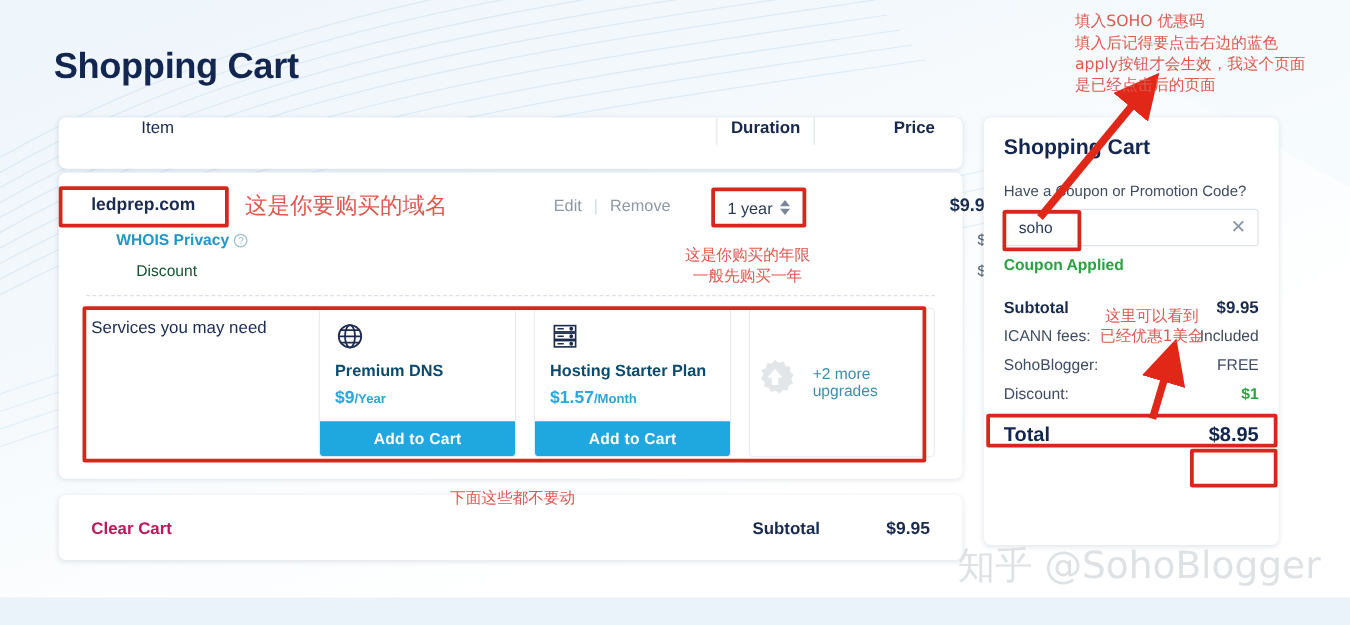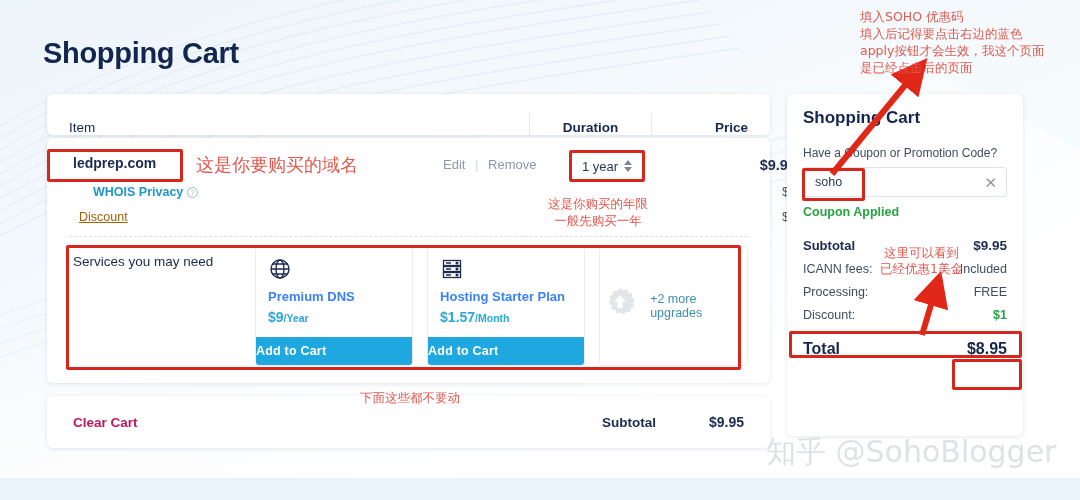--- a/index.html
+++ b/index.html
@@ -53,25 +53,26 @@
     box-shadow: 0 1px 4px rgba(20,50,90,0.12);
   }
 
   
   #head-card {
     left: 47px; top: 94px;
     width: 723px; height: 41px;
   }
   .head-inner {
     display: flex;
-    align-items: flex-end;
+    align-items: flex-start;
     height: 100%;
     padding: 0 22px;
     font-size: 13.5px;
     color: #16284d;
+    margin-left: 44px;
   }
   .head-item   { flex: 0 0 460px; }
   .head-sep    { width: 1px; height: 22px; background: #e3e8ee; }
   .head-dur    { flex: 1; text-align: center; font-weight: bold; }
   .head-price  { flex: 0 0 96px; text-align: right; font-weight: bold; }
 
   
   #item-card {
     left: 47px; top: 138px;
     width: 723px; height: 245px;
@@ -106,24 +107,23 @@
     border: 1px solid #9bbdd0;
     border-radius: 50%;
     font-size: 8px;
     line-height: 9px;
     text-align: center;
     color: #9bbdd0;
     font-weight: normal;
   }
   .discount-lbl {
     position: absolute;
-    left: 32px; top: 72px;
-    font-size: 12.5px;
-    color: #a16207;
-    text-decoration: underline;
+    left: 62px; top: 72px;
+    font-size: 12.5px;
+    color: #14532d;
   }
 
   .edit-remove {
     position: absolute;
     left: 396px; top: 19px;
     font-size: 13px;
     color: #8d97a5;
   }
   .edit-remove .bar { color: #d3d9e0; margin: 0 6px; }
 
@@ -210,37 +210,37 @@
     background: #fff;
     display: flex;
     flex-direction: column;
     overflow: hidden;
   }
   .up-body { flex: 1; padding: 10px 12px 4px 12px; }
   .up-icon { height: 24px; margin-bottom: 8px; color: #1d2c4e; }
   .up-name {
     font-size: 13px;
     font-weight: bold;
-    color: #3b82f6;
+    color: #0c4a6e;
     margin-bottom: 5px;
   }
   .up-price {
     font-size: 14px;
     font-weight: bold;
     color: #29a8db;
   }
   .up-price .per {
     font-size: 10.5px;
   }
   .atc-btn {
     background: #1fa7e0;
     color: #ffffff;
     font-size: 12.5px;
     font-weight: bold;
-    text-align: left;
+    text-align: center;
     padding: 7px 0;
     letter-spacing: 0.2px;
   }
   .up-more {
     width: 162px;
     border: 1px solid #e8ecf1;
     border-radius: 4px;
     background: #fff;
     display: flex;
     flex-direction: row;
@@ -567,21 +567,21 @@
     <div class="sum-rows">
       <div class="sum-row bold-row">
         <span>Subtotal</span>
         <span class="val">$9.95</span>
       </div>
       <div class="sum-row">
         <span>ICANN fees:</span>
         <span class="plain-val">Included</span>
       </div>
       <div class="sum-row">
-        <span>Processing:</span>
+        <span>SohoBlogger:</span>
         <span class="plain-val">FREE</span>
       </div>
       <div class="sum-row">
         <span>Discount:</span>
         <span class="green-val">$1</span>
       </div>
     </div>
 
     <div class="sum-total">
       <span class="lbl">Total</span>

